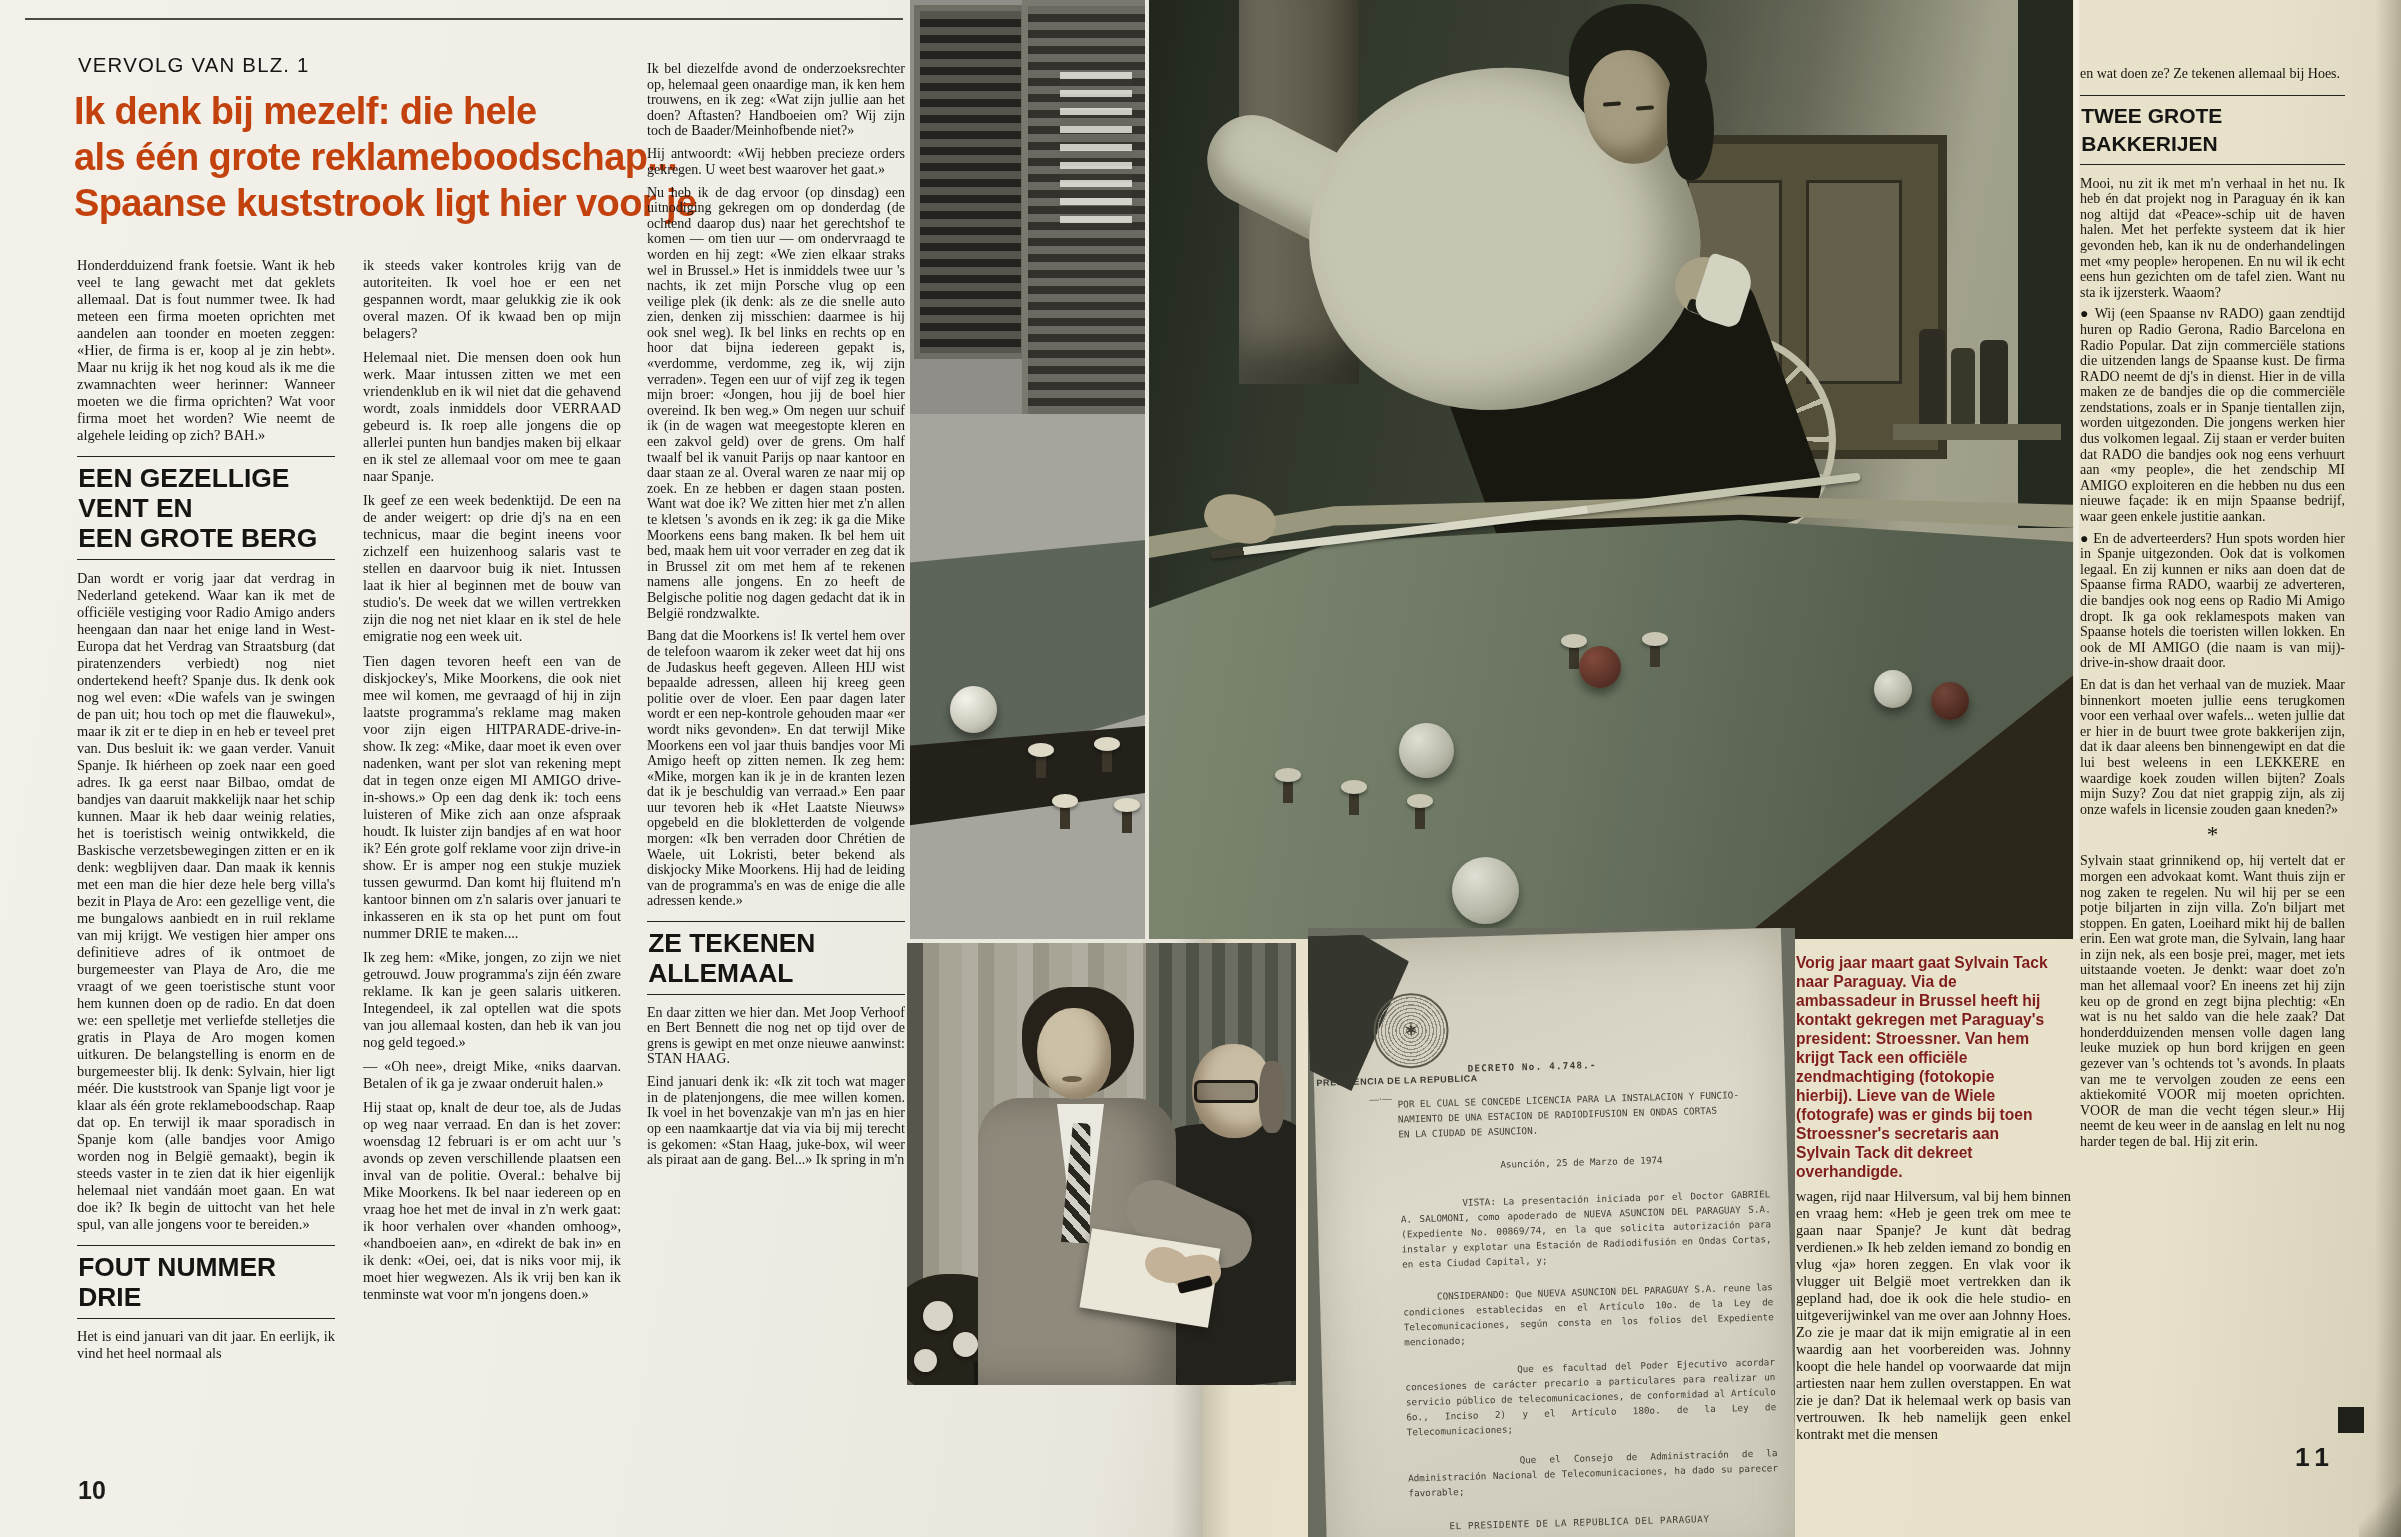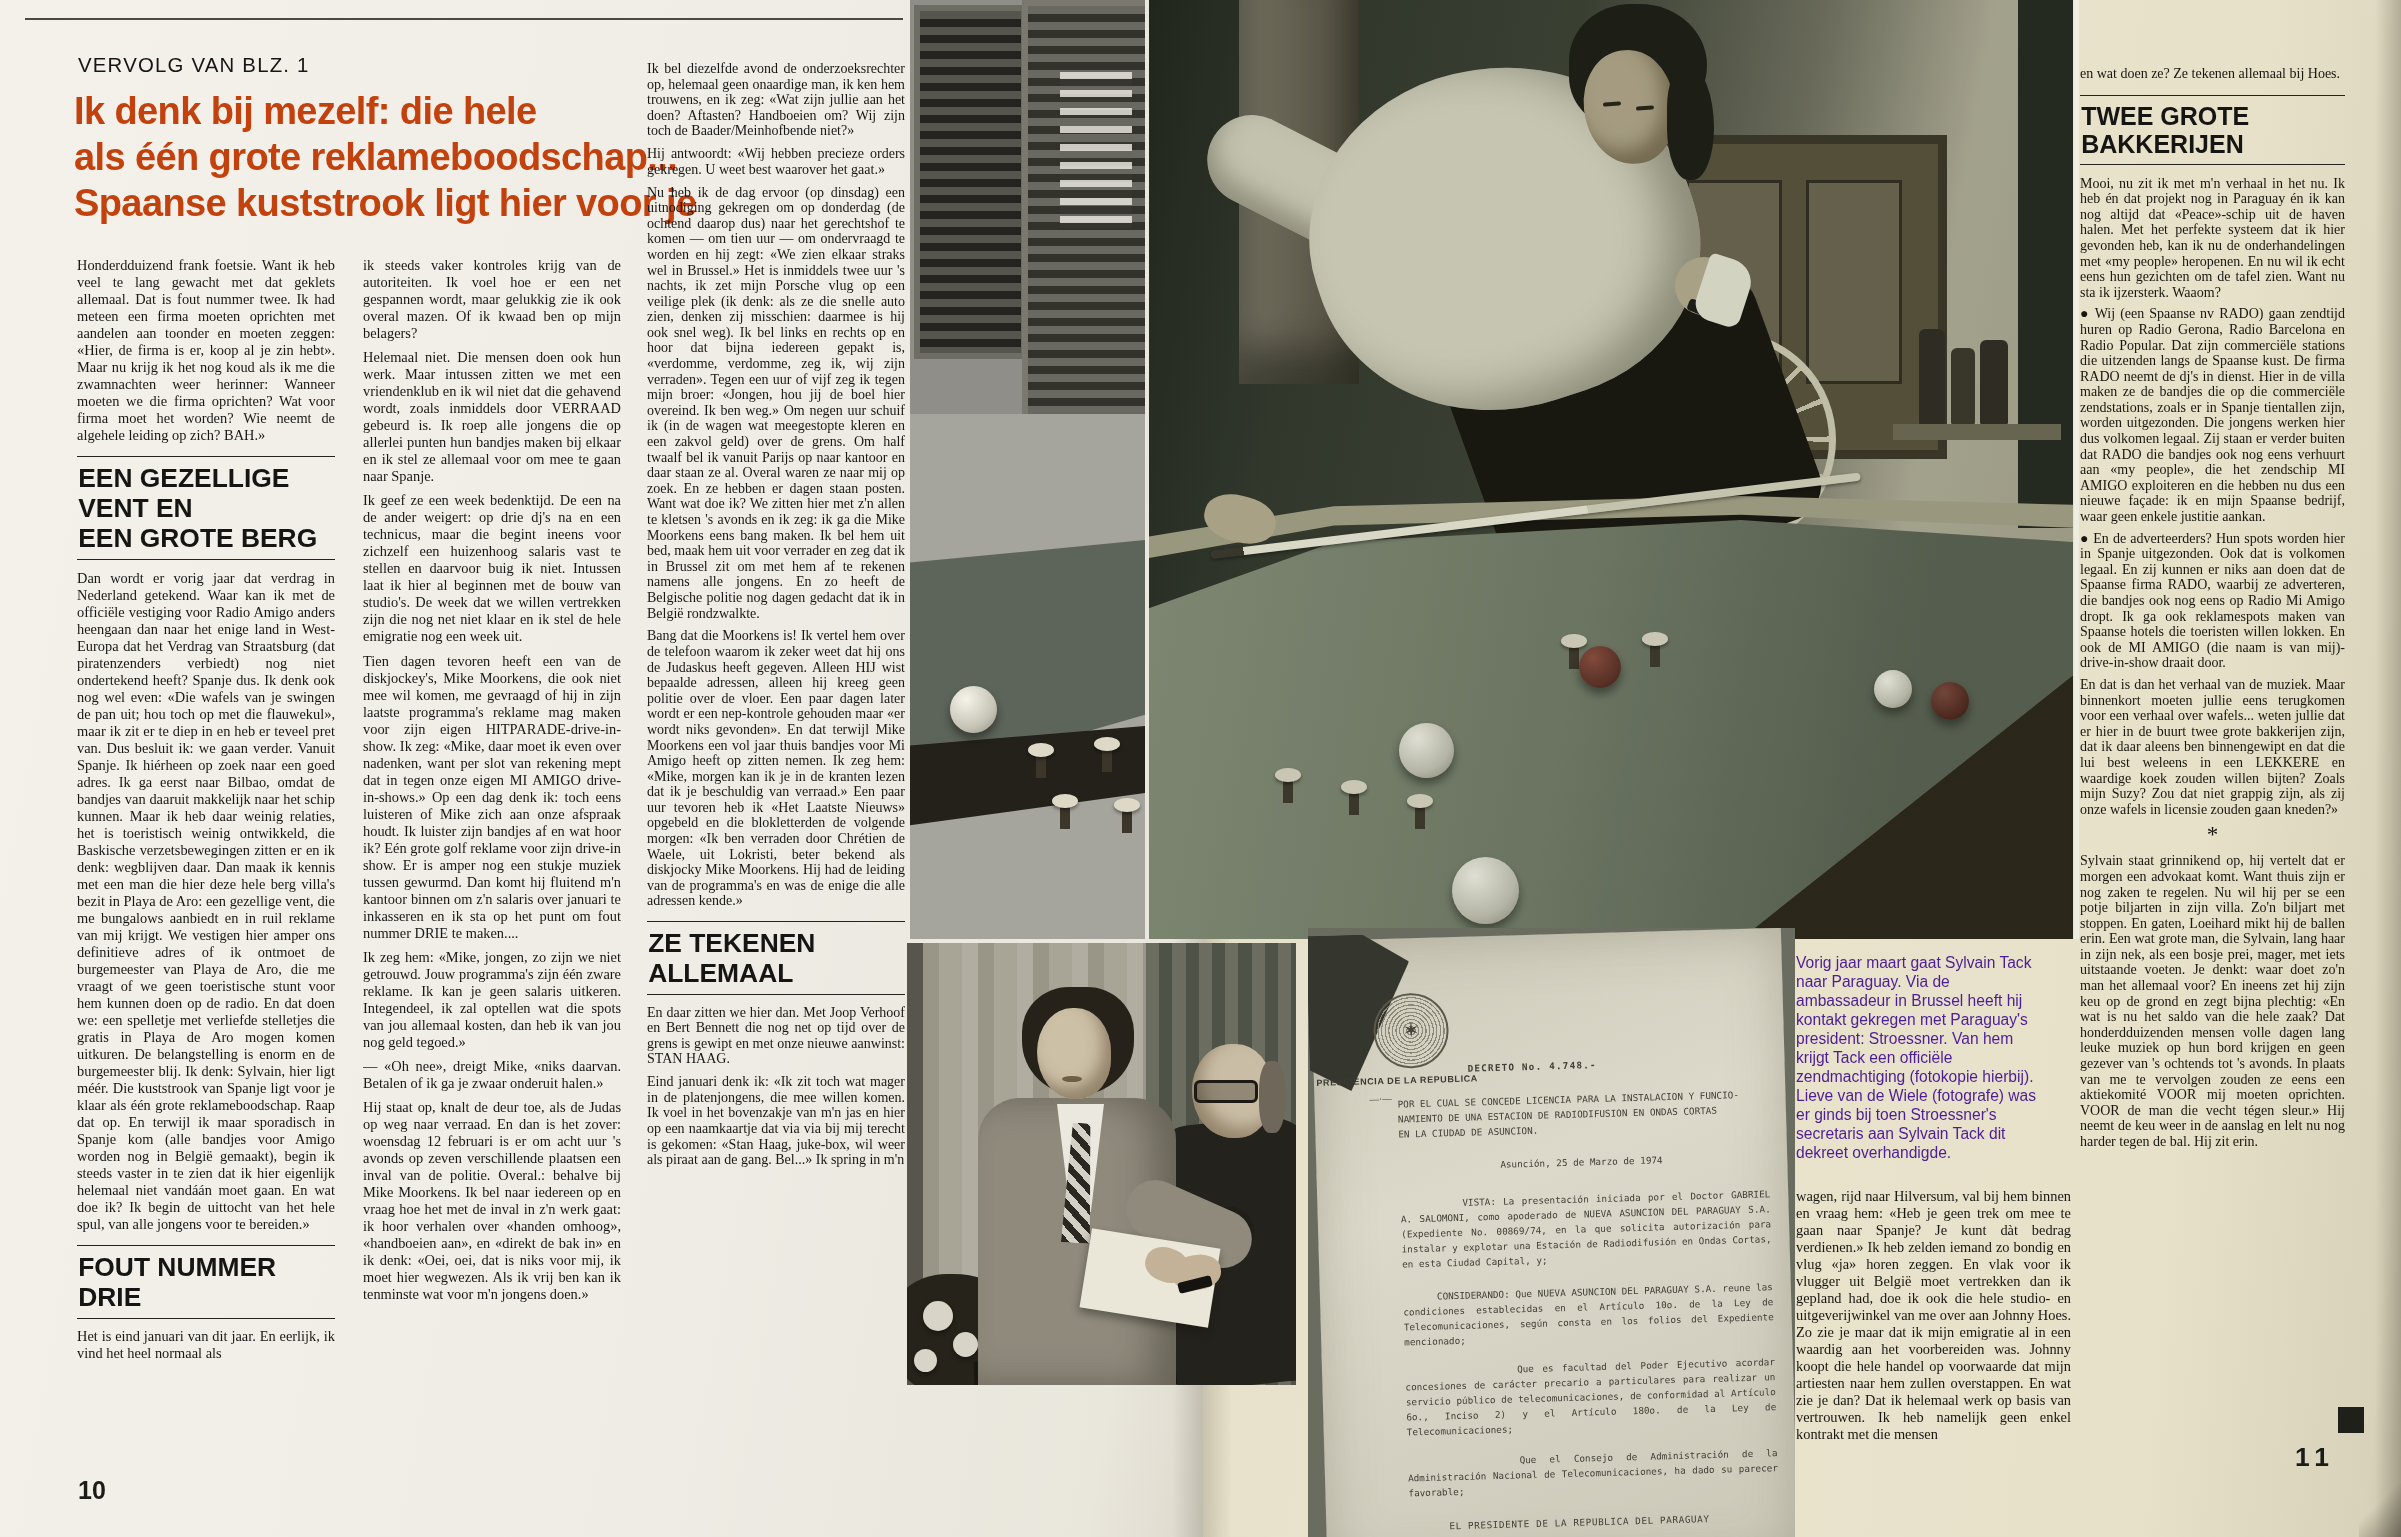--- a/index.html
+++ b/index.html
@@ -208,28 +208,28 @@
   .dk-title{margin-left:71px !important;letter-spacing:1.2px;font-weight:bold;}
   .dk-subject{margin-top:19px !important;white-space:pre-line;text-align:left;}
   .dk-date{margin-top:18px !important;margin-left:101px !important;}
   .dk-vista{margin-top:21.6px !important;text-indent:62px;}
   .dk-cons{margin-top:18px !important;text-indent:34px;}
   .dk-que{margin-top:15.6px !important;text-indent:112px;}
   .dk-pres{margin-top:19px !important;margin-left:40px !important;letter-spacing:0.6px;}
 
   
   .caption{left:1796px;top:953px;width:252px;
-       font-family:"Liberation Sans",sans-serif;font-weight:normal;
-       font-size:15.6px;line-height:19px;color:#4c1d95;}
+       font-family:"Liberation Sans",sans-serif;font-weight:bold;
+       font-size:15.6px;line-height:19px;color:#7f1d1d;}
   .colA{left:1796px;top:1188px;width:275px;height:350px;overflow:hidden;
        font-size:14.4px;line-height:17px;text-align:justify;color:#171712;}
   .colB{left:2080px;top:66px;width:265px;height:1399px;overflow:hidden;
        font-size:14px;line-height:15.6px;text-align:justify;color:#17160f;}
   .colB p{margin:0 0 6px 0;}
-  .colB .sec{font-size:25px;line-height:28px;margin:13.2px 0 10.8px 0;}
+  .colB .sec{font-size:21px;line-height:28px;margin:13.2px 0 10.8px 0;}
   .star-sep{text-align:center;font-size:23px;margin:9.6px 0 10.8px 0 !important;}
   .endsquare{left:2338px;top:1407px;width:26.4px;height:26.4px;background:#20201b;}
   .photo-edge-r{left:2074px;top:0;width:4.8px;height:939px;background:#efece0;}
 </style>
 </head>
 <body>
 
 <div class="abs page-left"></div>
 <div class="abs page-right"></div>
 <div class="abs gutter-shadow"></div>

